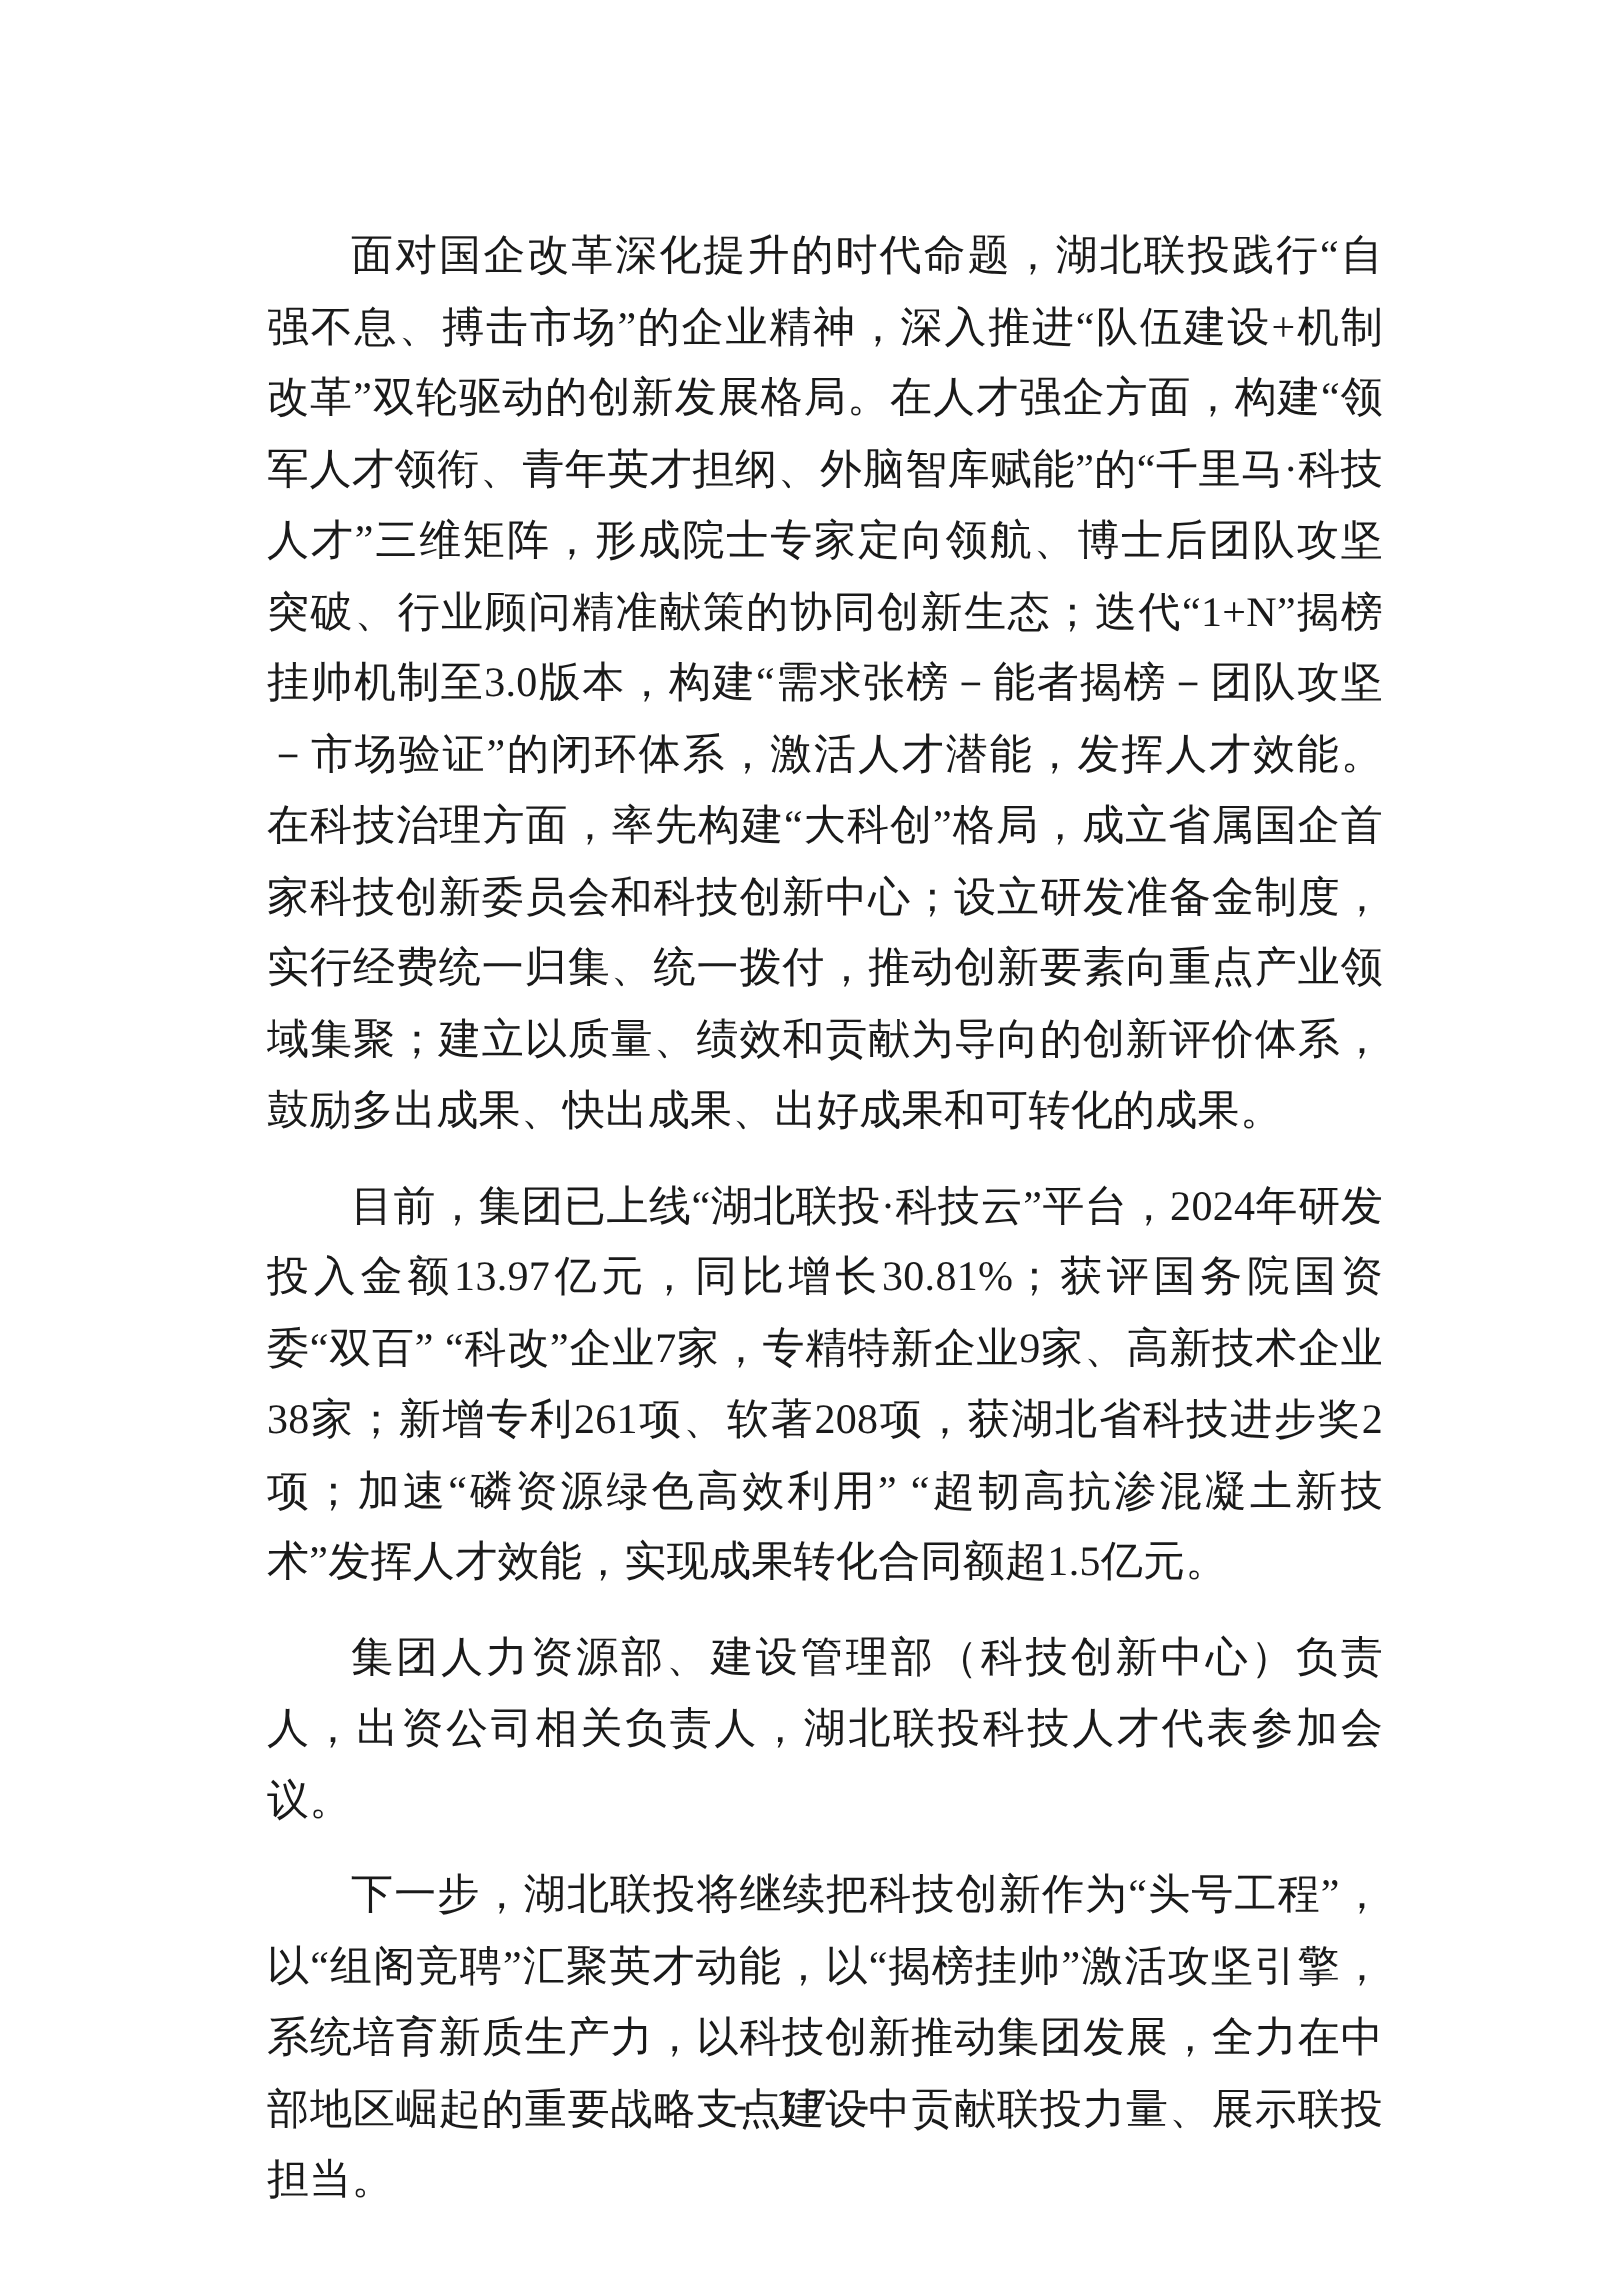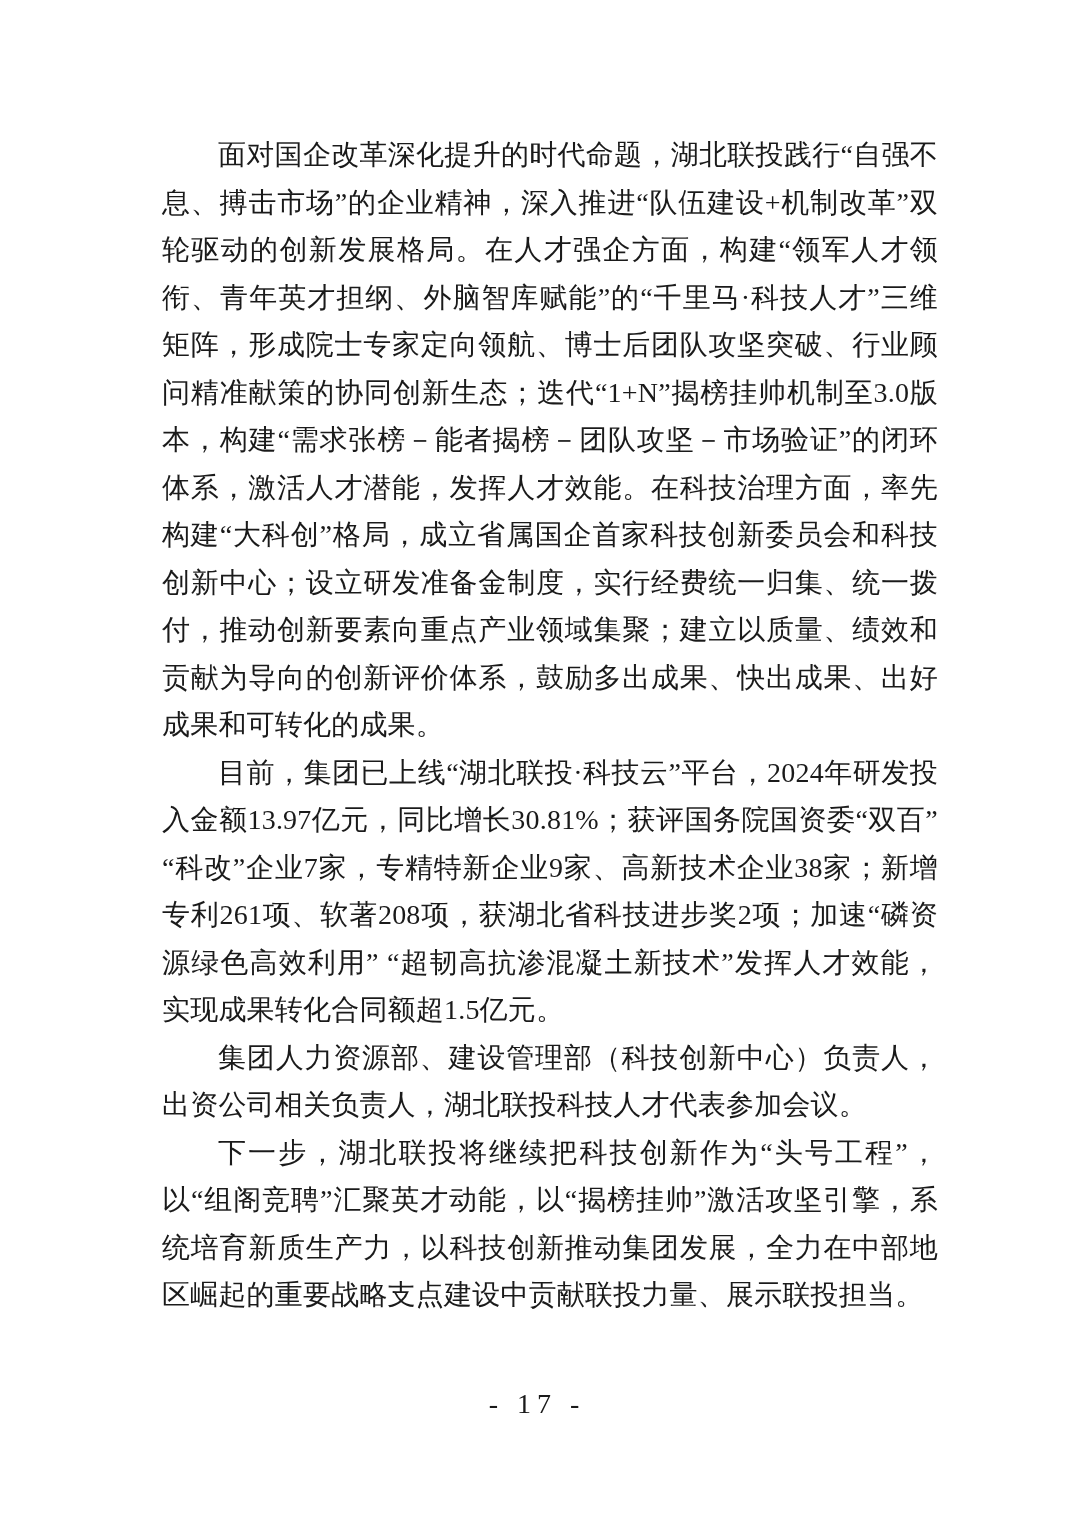--- a/index.html
+++ b/index.html
@@ -15,21 +15,21 @@
     overflow: hidden;
     font-family: "Liberation Serif", "DejaVu Serif", serif;
   }
   .content {
     position: absolute;
     left: 162px;
     top: 131px;
     width: 776px;
   }
   .content p {
-    margin: 0;
+    margin: 16px;
     padding: 0;
     text-indent: 2em;
     font-size: 28px;
     line-height: 47.5px;
     color: #1a1a1a;
     text-align: justify;
     text-justify: inter-ideograph;
     letter-spacing: 0.2px;
     word-break: break-all;
   }

